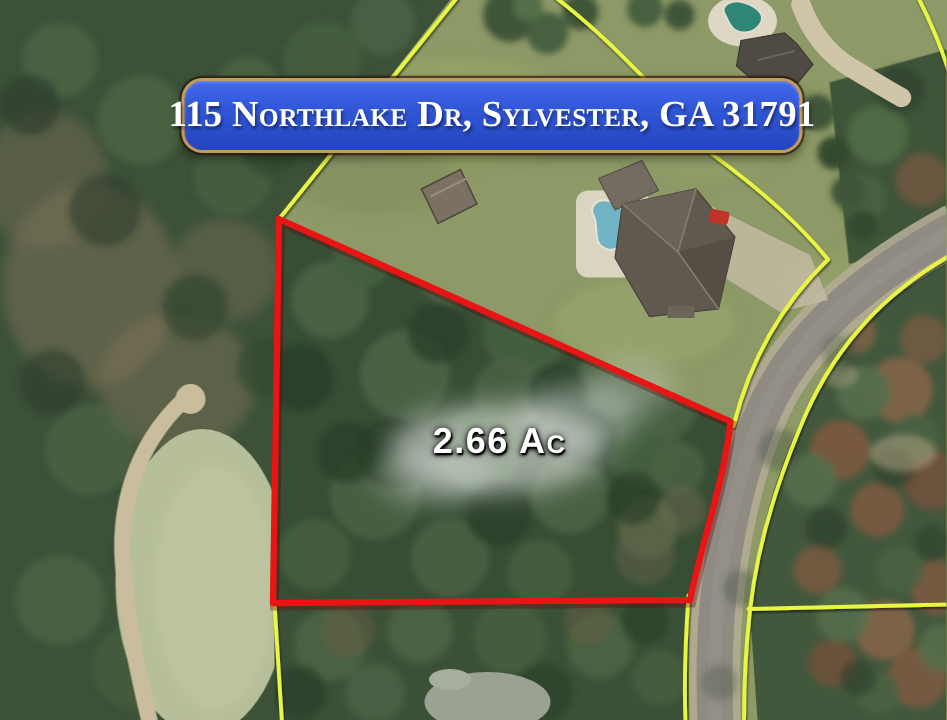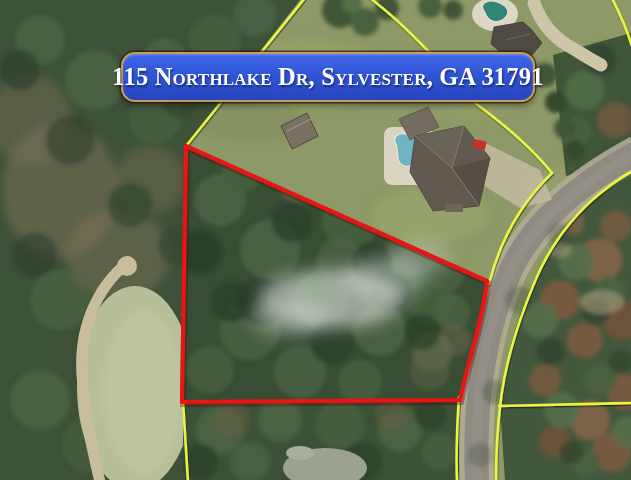--- a/index.html
+++ b/index.html
@@ -283,15 +283,16 @@
   <g>
     <path d="M186,146 L487,281 C483,320 469,357 460,400 L182,402 Z" fill="none" stroke="#5a0606" stroke-width="6" opacity="0.35" transform="translate(1,2)"></path>
     <path d="M186,146 L487,281 C483,320 469,357 460,400 L182,402 Z" fill="none" stroke="#e91515" stroke-width="4.2" stroke-linejoin="round"></path>
   </g>
 </svg>
 
 <div class="overlay" id="address-banner">
   <span class="addr">115 Northlake Dr, Sylvester, GA 31791</span>
 </div>
 
+<div class="overlay" id="acreage-label">2.66 Ac</div>
 
 
 </div>
 
 </body></html>

